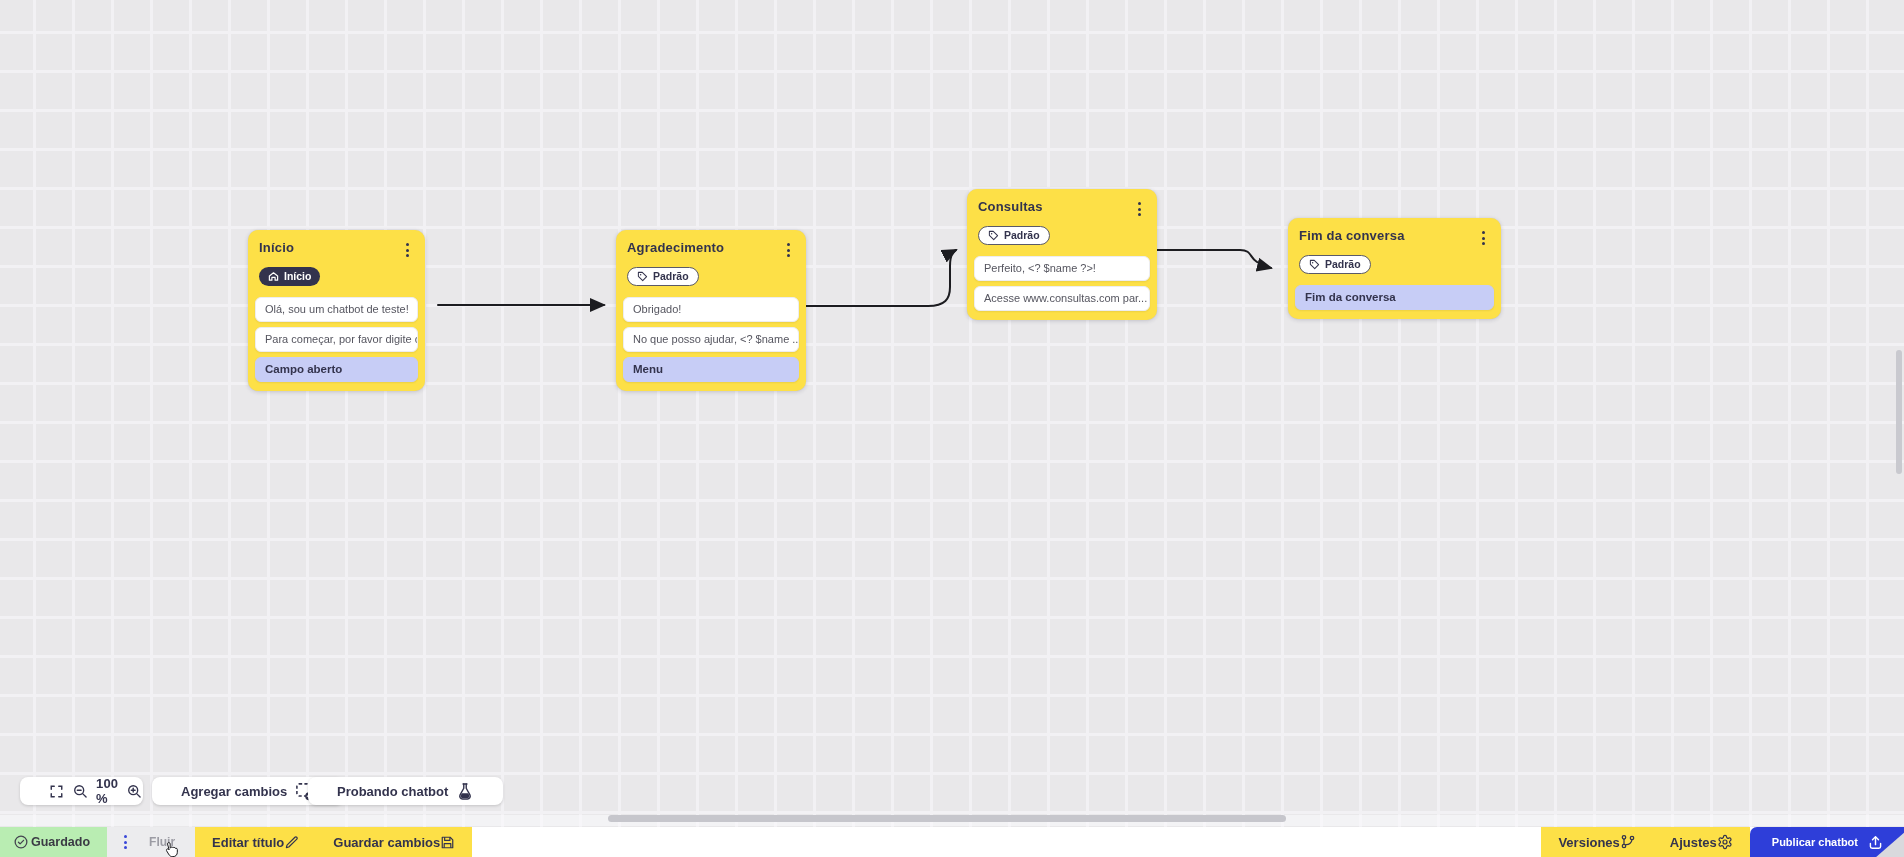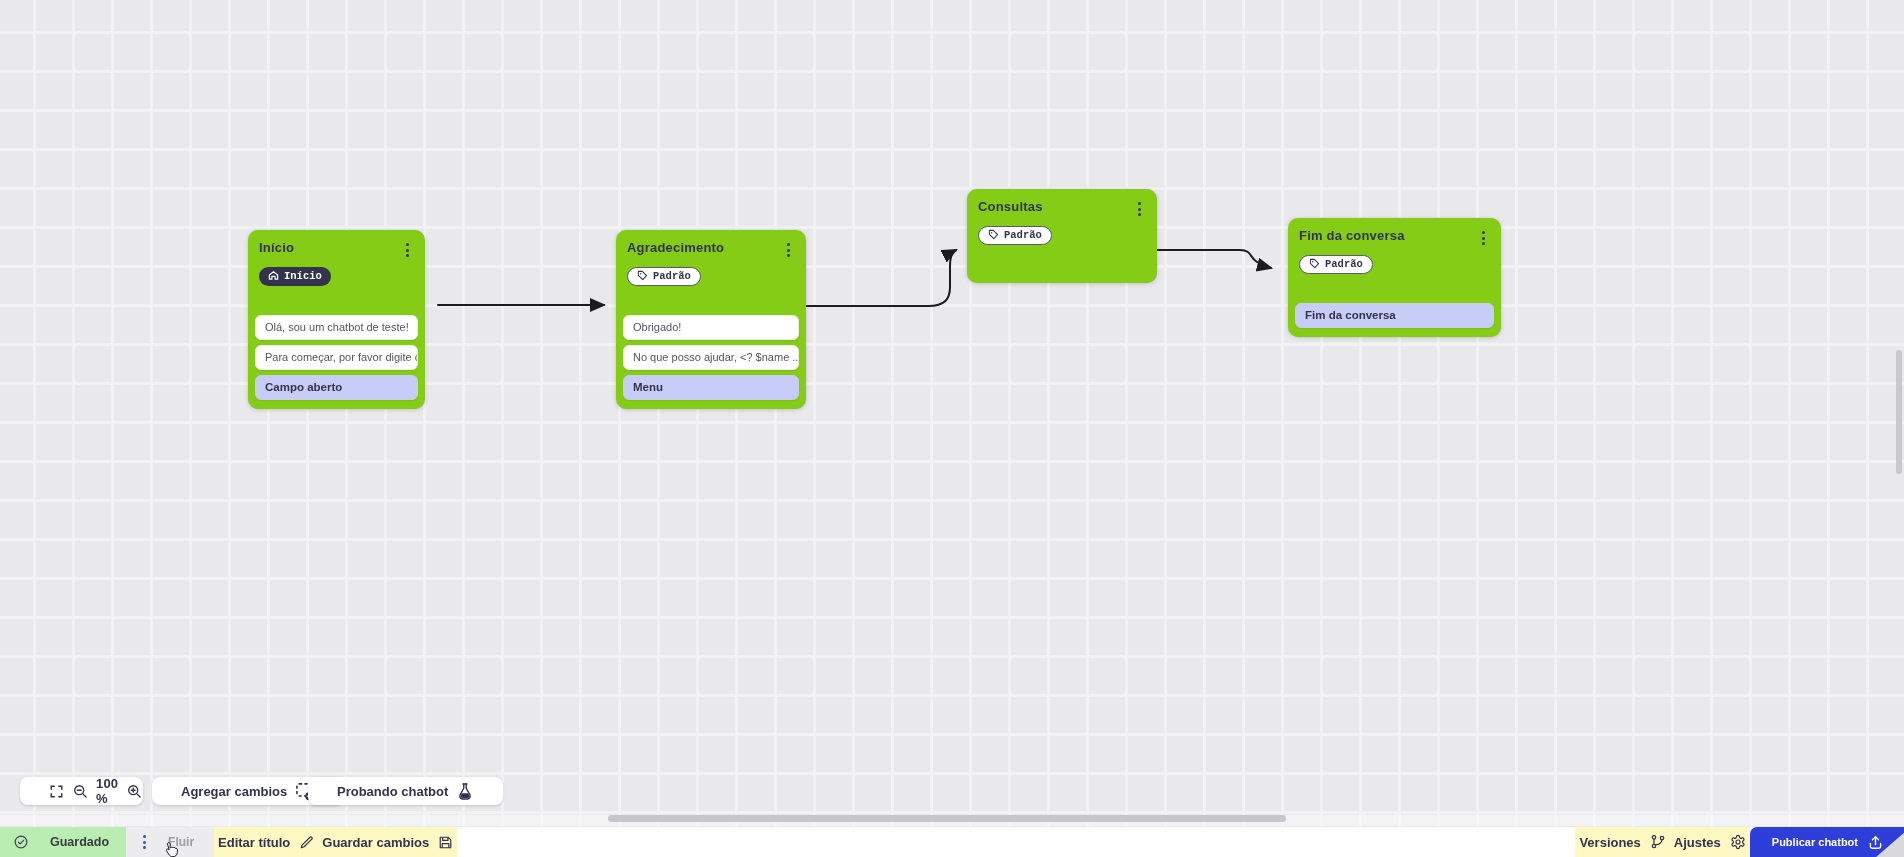--- a/index.html
+++ b/index.html
@@ -15,31 +15,31 @@
     background-image:
       linear-gradient(#f2f1f4 3px, transparent 3px),
       linear-gradient(90deg,#f2f1f4 3px, transparent 3px);
     background-size:39px 39px;
     background-position:-6px -8px;
   }
   
   svg.wires{position:absolute;inset:0;z-index:2;pointer-events:none;}
   
   .node{
-    position:absolute;z-index:3;background:#84cc16;border-radius:10px;
+    position:absolute;z-index:3;background:#fde047;border-radius:10px;
     box-shadow:0 1px 4px rgba(40,40,70,.18),0 0 1px rgba(40,40,70,.12);
     padding:10px 11px 9px;box-sizing:border-box;
   }
   .node-head{display:flex;justify-content:space-between;align-items:flex-start;margin-bottom:7px;}
   .node-title{font-size:13px;font-weight:700;color:#33334d;letter-spacing:.2px;}
   .kebab{display:flex;flex-direction:column;gap:2.5px;padding:3px 5px;cursor:pointer;}
   .kebab i{width:3px;height:3px;border-radius:50%;background:#33334d;}
   .kebab.blue i{background:#3947d8;}
-  .badge{display:inline-flex;gap:5px;font-size:10.5px;font-weight:700;
-         border-radius:11px;padding:3px 9px;margin-bottom:29px;line-height:13px;font-family:Liberation Mono, monospace;}
+  .badge{display:inline-flex;align-items:center;gap:5px;font-size:10.5px;font-weight:700;
+         border-radius:11px;padding:3px 9px;margin-bottom:11px;line-height:13px;}
   .badge.dark{background:#33334d;color:#fff;}
   .badge.outline{background:#fff;color:#33334d;border:1px solid #5a5a68;padding:2px 9px;}
   .cards{display:flex;flex-direction:column;gap:5px;margin:0 -4px;}
   .card{
     background:#fff;border:1px solid #ededf0;border-radius:6px;
     box-shadow:0 1px 2px rgba(0,0,0,.07);
     padding:4px 9px;font-size:11px;line-height:15px;color:#55555f;
     white-space:nowrap;overflow:hidden;cursor:pointer;
   }
   .card.action{background:#c7cdf6;border-color:#c7cdf6;color:#33334d;font-weight:700;font-size:11.5px;}
@@ -53,25 +53,25 @@
   .zoom-value{font-weight:700;letter-spacing:.2px;}
   
   .h-track{position:absolute;left:0;right:0;bottom:31px;height:11px;background:rgba(250,250,251,.6);z-index:4;}
   .h-thumb{position:absolute;left:608px;top:815px;width:678px;height:7px;border-radius:4px;background:#c6c6cc;z-index:5;}
   .v-thumb{position:absolute;left:1896px;top:350px;width:6px;height:124px;border-radius:4px;background:#c9c9cf;z-index:5;}
   
   .statusbar{
     position:absolute;left:0;right:0;bottom:0;height:30px;background:#fff;z-index:6;
     display:flex;align-items:stretch;font-size:13px;color:#33334d;
   }
-  .saved{background:#b9edb2;display:flex;align-items:center;gap:21px;padding:0 17px 0 13px;
+  .saved{background:#b9edb2;display:flex;align-items:center;gap:2px;padding:0 17px 0 13px;
          color:#3a3a44;font-weight:700;font-size:12.5px;}
   .flow-tab{background:#ececee;display:flex;align-items:center;gap:17px;padding:0 20px 0 12px;cursor:pointer;}
   .flow-label{color:#9c9ca4;font-weight:700;font-size:12px;}
-  .bar-btn{display:flex;align-items:center;gap:9px;padding:0 4px;font-weight:700;cursor:pointer;background:#fef9c3;}
+  .bar-btn{display:flex;align-items:center;gap:0;padding:0 17px;font-weight:700;cursor:pointer;background:#fde047;}
   .spacer{flex:1;}
   .publish{
     background:#2e3ed9;color:#fff;display:flex;align-items:center;gap:9px;
     padding:0 20px 0 22px;font-weight:700;font-size:11px;cursor:pointer;
     border-top-left-radius:7px;position:relative;overflow:hidden;
   }
   .publish .wedge{
     position:absolute;right:-1px;bottom:-1px;width:0;height:0;
     border-left:30px solid transparent;border-bottom:26px solid #d9d9dd;
   }
@@ -147,20 +147,24 @@
         <i></i>
       </span>
   </div>
   <span class="badge outline">
     <svg width="11" height="11" viewBox="0 0 24 24" fill="none" stroke="#33334d" stroke-width="2.2" stroke-linejoin="round">
         <path d="M3 3h8.5L21 12.5 12.5 21 3 11.5z"></path>
         <circle cx="8" cy="8" r="1.6" fill="#33334d" stroke="none"></circle>
       </svg>
     <span>Padrão</span>
   </span>
+  <div class="cards">
+    <div class="card">Perfeito, &lt;? $name ?&gt;!</div>
+    <div class="card">Acesse www.consultas.com par...</div>
+  </div>
 </div>
 
 <div class="node" style="left:1288px;top:218px;width:213px">
   <div class="node-head">
     <span class="node-title">Fim da conversa</span>
     <span class="kebab">
         <i></i>
         <i></i>
         <i></i>
       </span>

